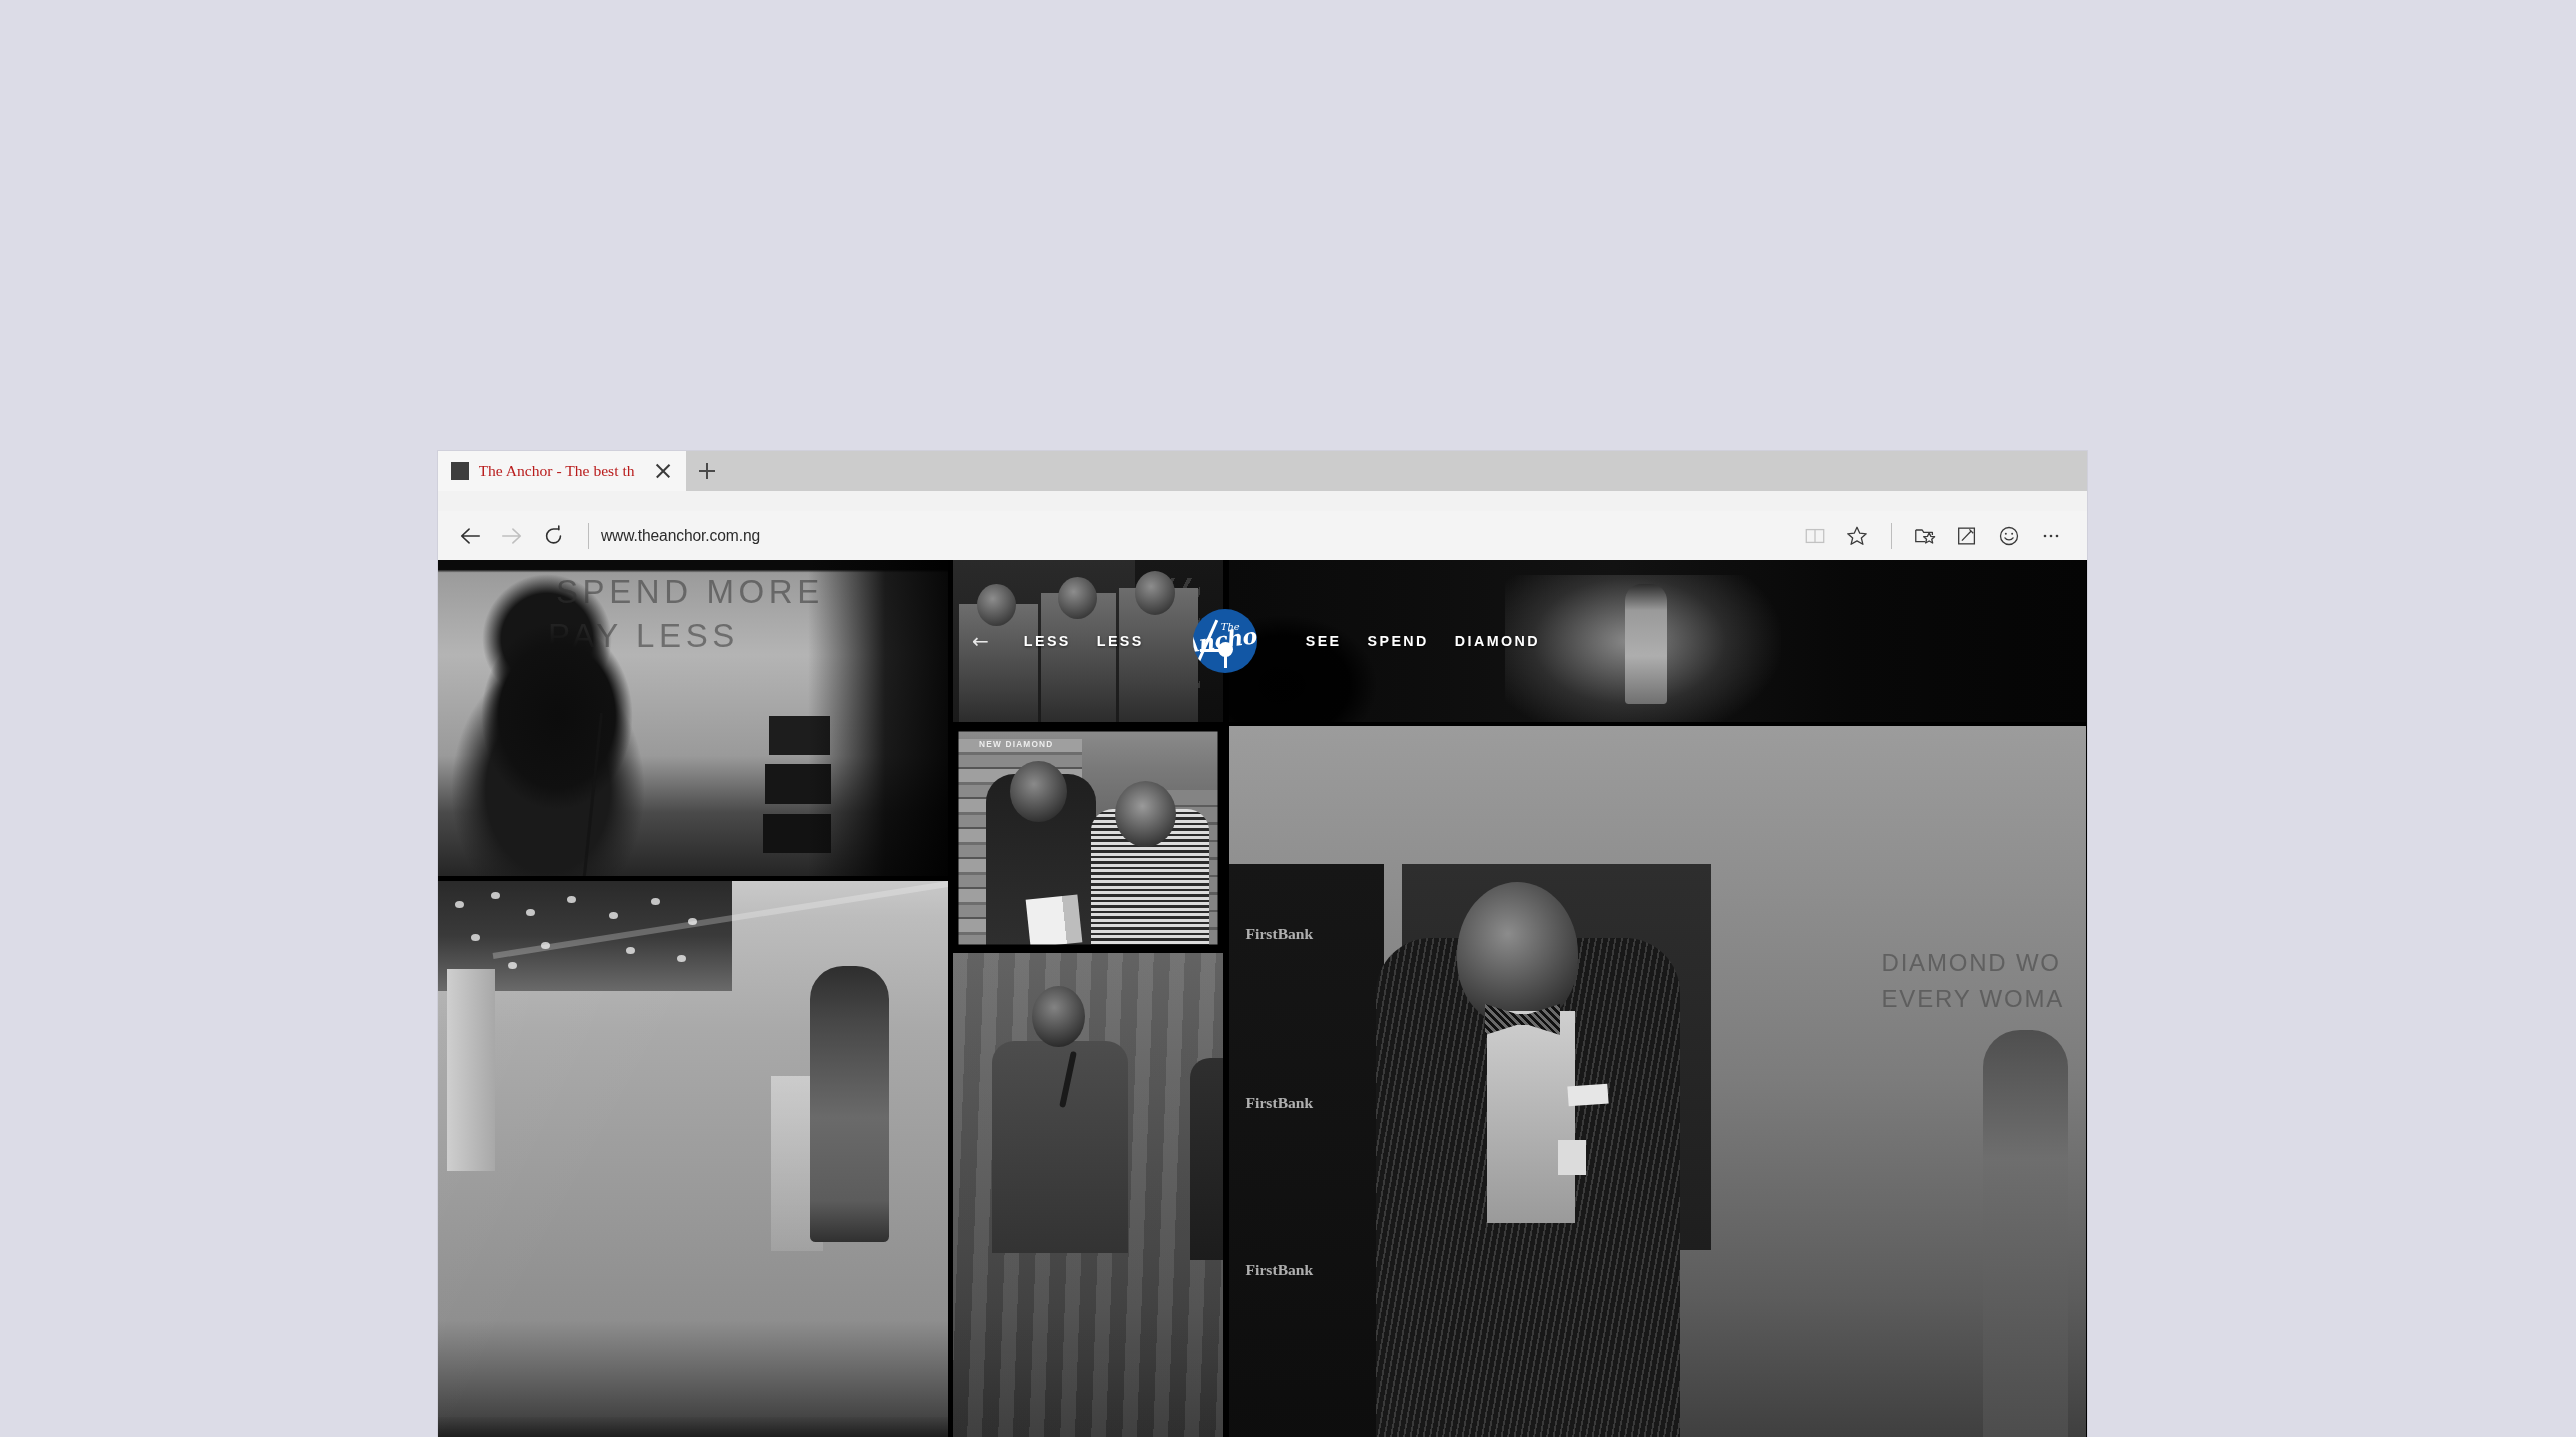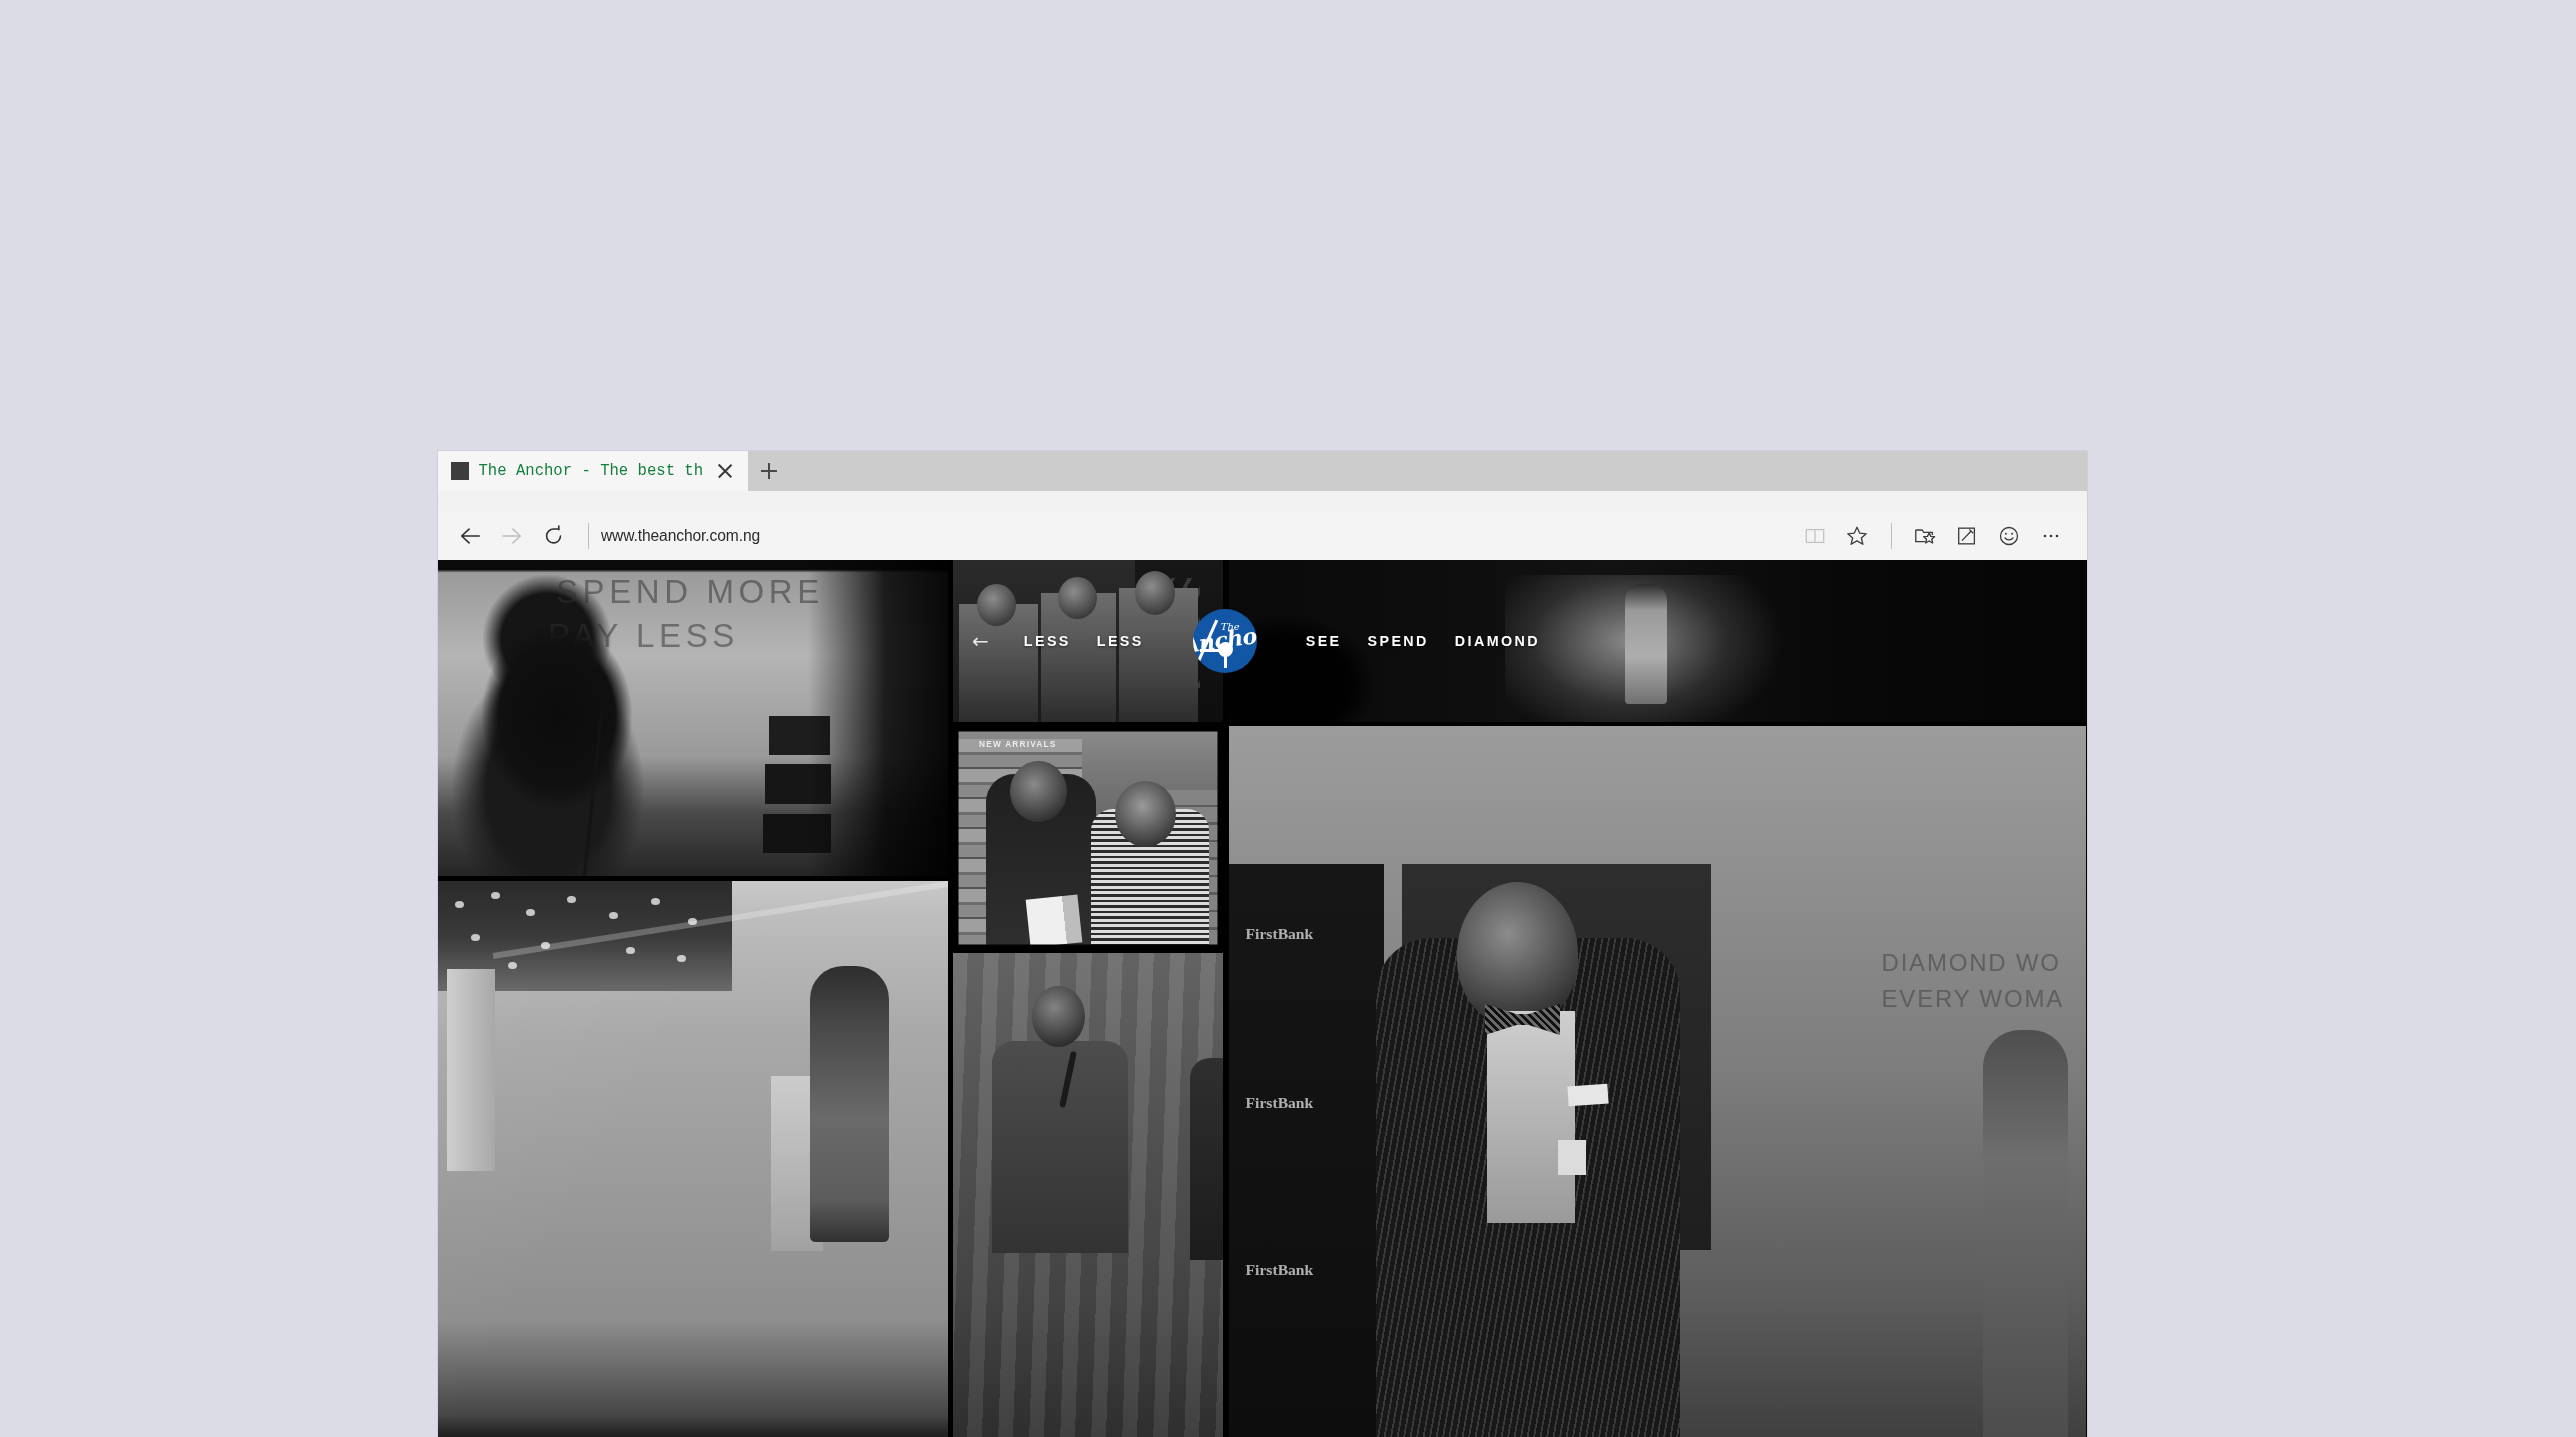--- a/index.html
+++ b/index.html
@@ -50,25 +50,25 @@
     gap: 10px;
   }
   .tab-favicon {
     width: 17.5px;
     height: 17.5px;
     background: #3d3d3d;
     flex: none;
   }
   .tab-title {
     font-size: 15.6px;
-    color: #15803d;
+    color: #b91c1c;
     white-space: nowrap;
     overflow: hidden;
     flex: 1;
-    font-family: Liberation Mono, monospace;
+    font-family: Liberation Serif, serif;
   }
   .tab-close {
     width: 24px;
     height: 24px;
     position: relative;
     flex: none;
     cursor: pointer;
   }
   .tab-close::before, .tab-close::after {
     content: "";
@@ -673,21 +673,21 @@
             <span class="head" style="left:105px;top:16.6px;width:39px;height:42px"></span>
             <span class="p" style="left:166px;width:79px;height:134px"></span>
             <span class="head" style="left:182px;top:11px;width:40px;height:44px"></span>
           </div>
         </div>
 
         <div class="cell" id="cell-mid-mid">
           <div class="photo ph-bookstore" title="Man holding a book walking with a woman through a bookstore">
             <span class="shelf" style="top:13px;bottom:0"></span>
             <span class="shelf-r"></span>
-            <span class="signtext">NEW ARRIVALS</span>
+            <span class="signtext">NEW DIAMOND</span>
             <span class="man"></span>
             <span class="man-head"></span>
             <span class="book"></span>
             <span class="woman"></span>
             <span class="woman-head"></span>
             <span class="frame"></span>
           </div>
         </div>
 
         <div class="cell" id="cell-mid-bottom">

